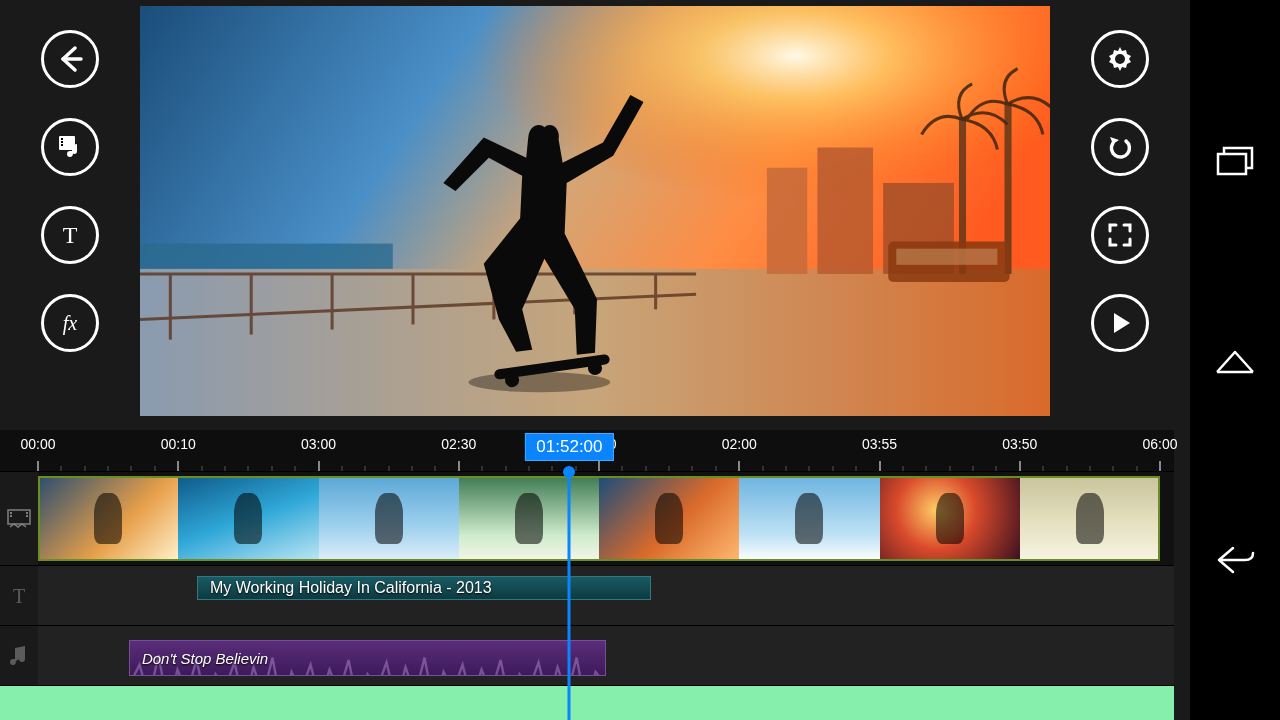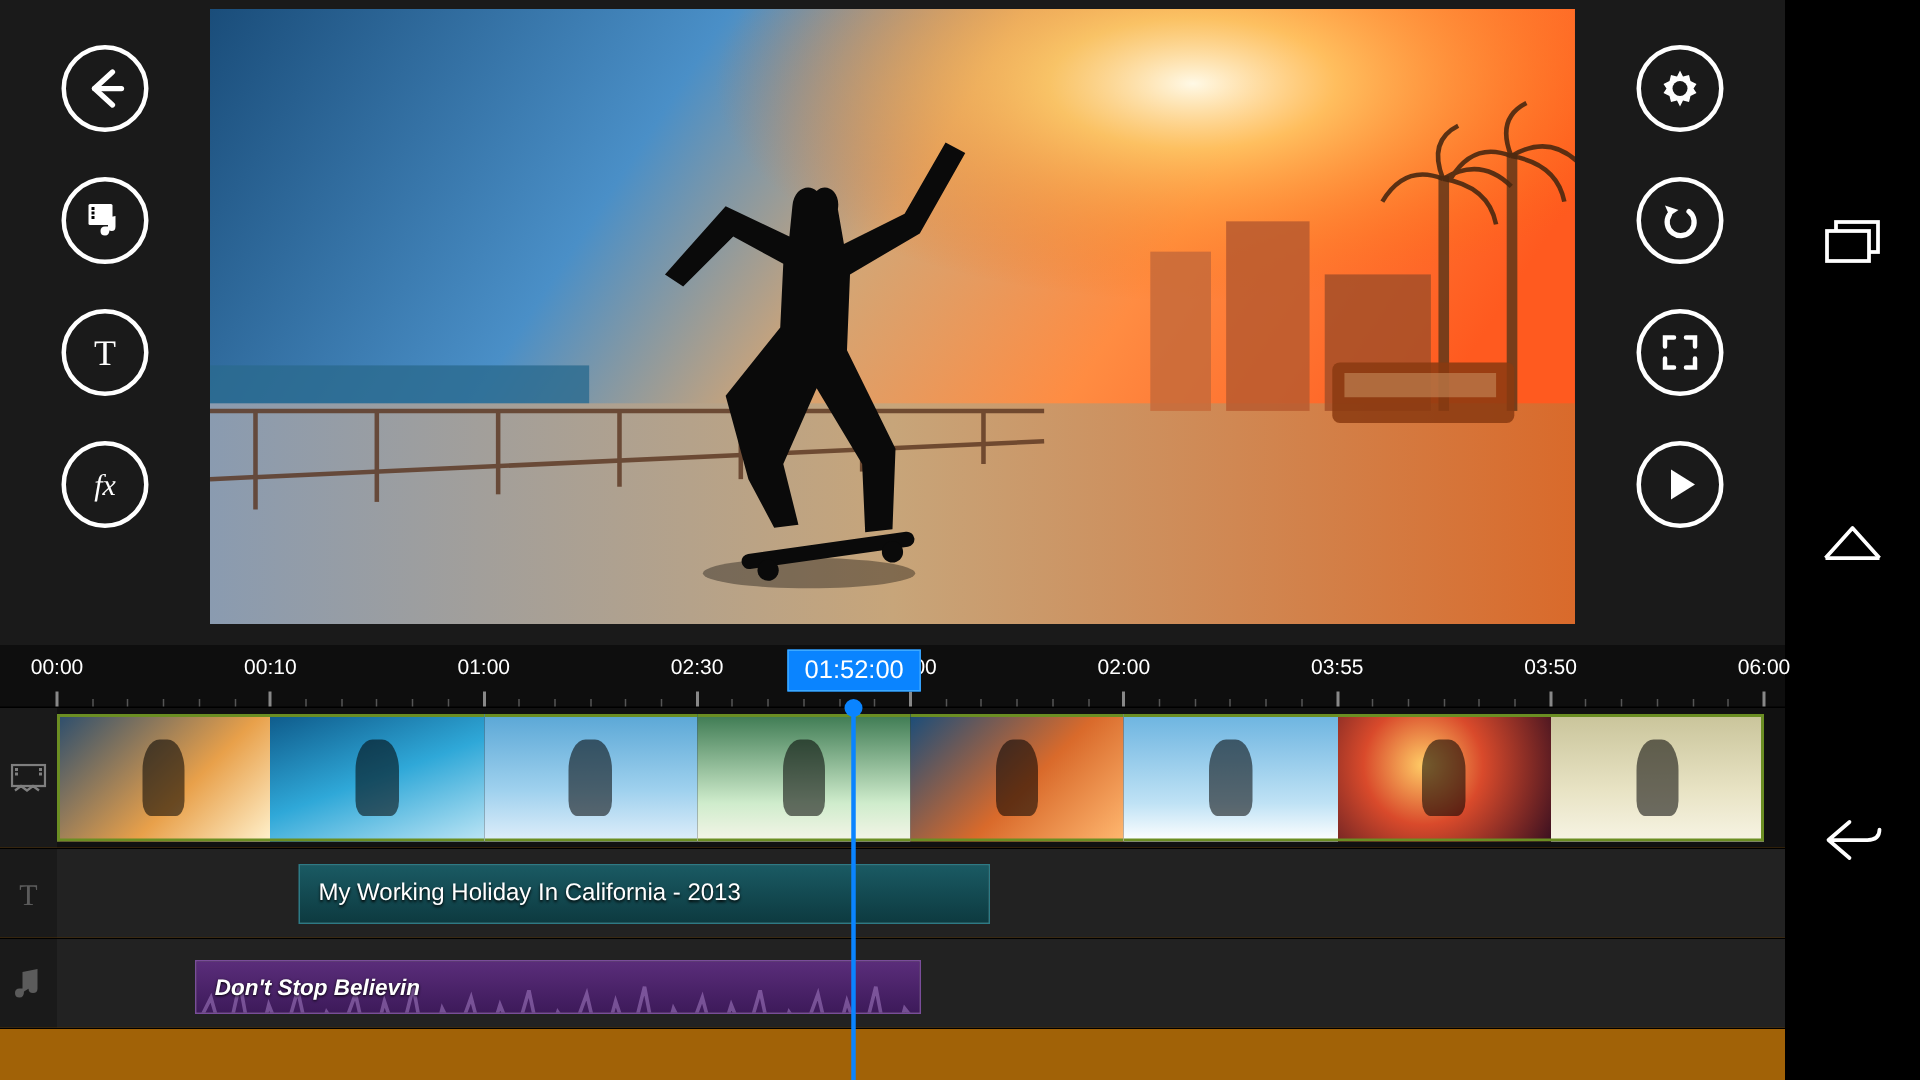--- a/index.html
+++ b/index.html
@@ -11,21 +11,21 @@
   
   .preview-area { position: relative; width: 100%; height: 430px; background: #1a1a1a; display: flex; }
   .side-col { width: 140px; display: flex; flex-direction: column; align-items: center; padding-top: 30px; gap: 30px; }
   .side-col.right { align-items: center; }
   .circle-btn { width: 58px; height: 58px; border-radius: 50%; border: 3px solid #fff; display: flex; align-items: center; justify-content: center; cursor: pointer; }
   .circle-btn svg { display: block; }
   
   .preview { flex: 1; height: 410px; margin-top: 6px; position: relative; overflow: hidden; }
   .preview-canvas { position: absolute; inset: 0; }
   
-  .timeline { position: absolute; left: 0; right: 0; top: 430px; height: 290px; background: #a16207; }
+  .timeline { position: absolute; left: 0; right: 16px; top: 430px; height: 290px; background: #86efac; }
   
   .ruler { position: relative; height: 42px; background: #0e0e0e; border-bottom: 1px solid #000; }
   .ruler-inner { position: absolute; left: 38px; right: 14px; top: 0; height: 100%; }
   .tick-label { position: absolute; top: 6px; font-size: 14px; color: #fff; transform: translateX(-50%); white-space: nowrap; }
   .tick-major { position: absolute; bottom: 0; width: 2px; height: 10px; background: #888; transform: translateX(-50%);}
   .tick-minor { position: absolute; bottom: 0; width: 1px; height: 5px; background: #555; transform: translateX(-50%);}
   
   .playhead-badge { position: absolute; top: 3px; background: #0a84ff; color: #fff; font-size: 17px; font-weight: 500; padding: 3px 10px; border: 1px solid #3da9ff; transform: translateX(-50%); z-index: 20; }
   .playhead-line { position: absolute; top: 42px; width: 3px; background: #0a84ff; transform: translateX(-50%); z-index: 15; height: 248px;}
   .playhead-circle { position: absolute; width: 12px; height: 12px; border-radius: 50%; background:#0a84ff; transform: translate(-50%,-50%); top:42px; z-index:16;}
@@ -39,24 +39,24 @@
   .track.title { height: 60px; }
   .track.audio { height: 60px; }
   .track.title .track-body, .track.audio .track-body { background: #222; }
   
   .clip-strip { position: absolute; top: 4px; bottom: 4px; left: 0; right: 14px; display: flex; gap: 0; }
   .thumb { flex: 1; position: relative; overflow: hidden; }
   .thumb-border { position:absolute; inset:0; border-top:2px solid #6b8e23; border-bottom:2px solid #6b8e23; }
   .clip-strip .thumb:first-child .thumb-border{ border-left:2px solid #6b8e23;}
   .clip-strip .thumb:last-child .thumb-border{ border-right:2px solid #6b8e23;}
   
-  .title-clip { position: absolute; top: 10px; height: 40px; background: linear-gradient(#1a5a63,#0d3a40); border: 1px solid #2d7a85; color: #fff; font-size: 16px; display: flex; align-items: center; padding: 0 12px; text-shadow: 0 1px 2px #000; white-space:nowrap; overflow:hidden;}
+  .title-clip { position: absolute; top: 10px; height: 24px; background: linear-gradient(#1a5a63,#0d3a40); border: 1px solid #2d7a85; color: #fff; font-size: 16px; display: flex; align-items: center; padding: 0 12px; text-shadow: 0 1px 2px #000; white-space:nowrap; overflow:hidden;}
   .audio-clip { position: absolute; top: 14px; height: 36px; background: linear-gradient(#5a2d7a,#3d1a5a); border: 1px solid #7a4d9a; color: #fff; font-size: 15px; font-style: italic; display: flex; align-items: center; padding: 0 12px; text-shadow: 0 1px 2px #000; white-space:nowrap; overflow:hidden;}
   .audio-wave { position:absolute; left:0; right:0; top:0; bottom:0; opacity:0.4; }
-  .audio-clip span{ position:relative; z-index:2;font-weight:bold;}
+  .audio-clip span{ position:relative; z-index:2;}
   
   .track-icon svg { opacity: 0.7; }
 </style>
 </head>
 <body>
 
 <div class="app">
   <div class="editor">
     <div class="preview-area">
       <div class="side-col left">
@@ -206,21 +206,21 @@
             <div class="tick-minor" style="left: 6.25%;"></div>
             <div class="tick-minor" style="left: 8.33333%;"></div>
             <div class="tick-minor" style="left: 10.4167%;"></div>
             <div class="tick-label" style="left: 12.5%;">00:10</div>
             <div class="tick-major" style="left: 12.5%;"></div>
             <div class="tick-minor" style="left: 14.5833%;"></div>
             <div class="tick-minor" style="left: 16.6667%;"></div>
             <div class="tick-minor" style="left: 18.75%;"></div>
             <div class="tick-minor" style="left: 20.8333%;"></div>
             <div class="tick-minor" style="left: 22.9167%;"></div>
-            <div class="tick-label" style="left: 25%;">01:00</div>
+            <div class="tick-label" style="left: 25%;">03:00</div>
             <div class="tick-major" style="left: 25%;"></div>
             <div class="tick-minor" style="left: 27.0833%;"></div>
             <div class="tick-minor" style="left: 29.1667%;"></div>
             <div class="tick-minor" style="left: 31.25%;"></div>
             <div class="tick-minor" style="left: 33.3333%;"></div>
             <div class="tick-minor" style="left: 35.4167%;"></div>
             <div class="tick-label" style="left: 37.5%;">02:30</div>
             <div class="tick-major" style="left: 37.5%;"></div>
             <div class="tick-minor" style="left: 39.5833%;"></div>
             <div class="tick-minor" style="left: 41.6667%;"></div>

